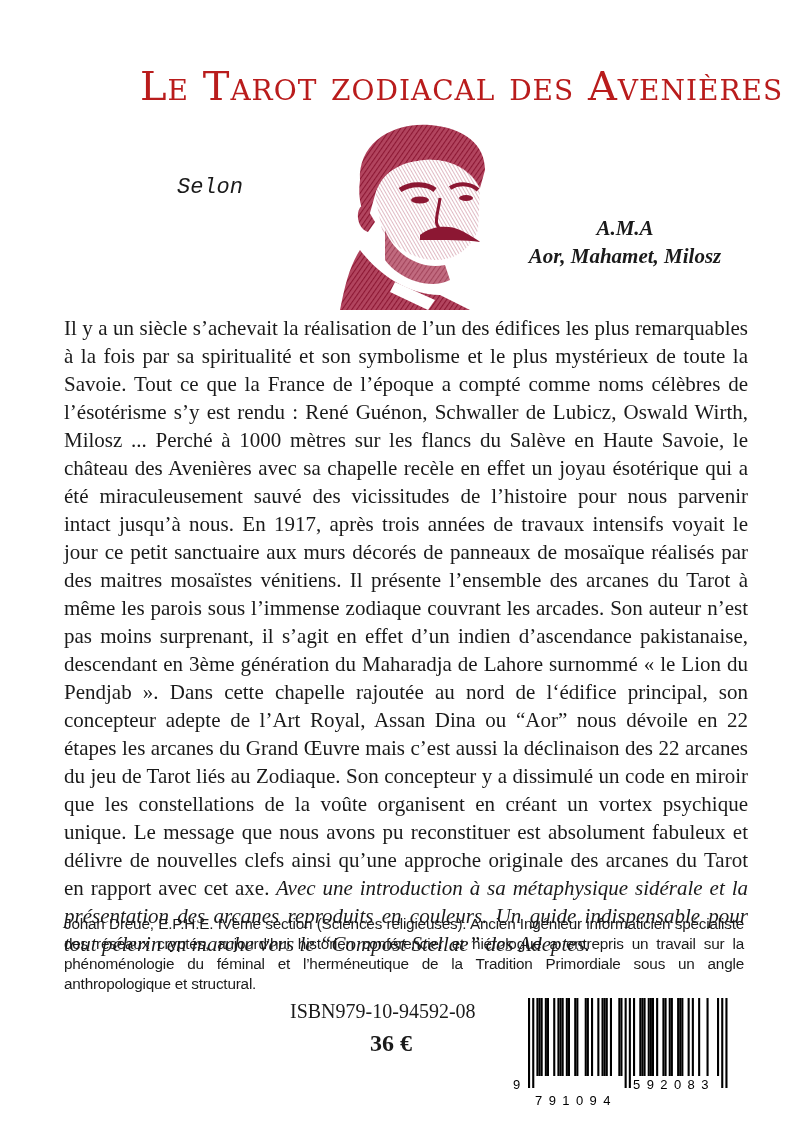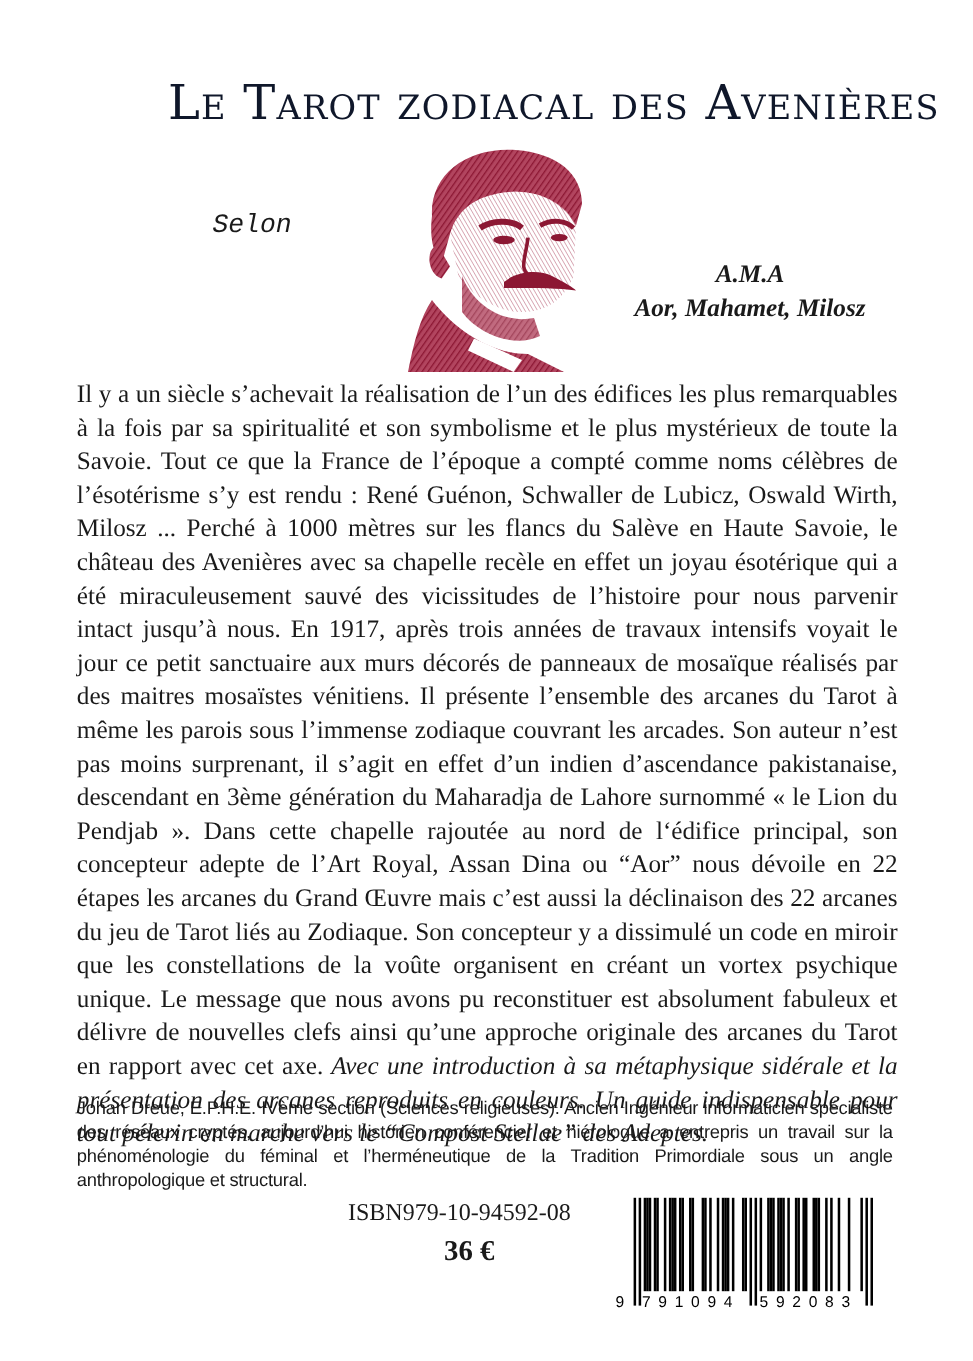--- a/index.html
+++ b/index.html
@@ -1,19 +1,19 @@
 <!DOCTYPE html>
 <html><head>
 <meta charset="utf-8">
 <style>
   html, body { margin: 0; padding: 0; background: #ffffff; }
   body { width: 811px; height: 1134px; position: relative; overflow: hidden; color: #1a1a1a; }
   .title {
     position: absolute; left: 140px; top: 56px; width: 580px; text-align: center;
-    font-family: "DejaVu Serif", serif; font-size: 40px; letter-spacing: 1px; color: #0f172a;
+    font-family: "DejaVu Serif", serif; font-size: 40px; letter-spacing: 1px; color: #b91c1c;
     font-variant: small-caps; line-height: 60px; white-space: nowrap;
   }
   .selon {
     position: absolute; left: 110px; top: 174px; width: 200px; text-align: center;
     font-family: Liberation Mono, monospace; font-style: italic; font-size: 22px; line-height: 28px;
   }
   .ama {
     position: absolute; left: 505px; top: 214px; width: 240px; text-align: center;
     font-family: "Liberation Serif", serif; font-style: italic; font-size: 21px; line-height: 28px; font-weight: bold;
   }
@@ -149,14 +149,14 @@
     <rect x="167.3" y="0" width="2.1" height="78" fill="#000"></rect>
     <rect x="173.6" y="0" width="2.1" height="78" fill="#000"></rect>
     <rect x="177.8" y="0" width="2.1" height="78" fill="#000"></rect>
     <rect x="184.1" y="0" width="2.1" height="78" fill="#000"></rect>
     <rect x="192.5" y="0" width="2.1" height="78" fill="#000"></rect>
     <rect x="203" y="0" width="2.1" height="78" fill="#000"></rect>
     <rect x="207.20000000000002" y="0" width="2.1" height="90" fill="#000"></rect>
     <rect x="211.4" y="0" width="2.1" height="90" fill="#000"></rect>
   </svg>
 <div class="barcode-digits" style="left:513px;">9</div>
-<div class="barcode-digits" style="left:535px;">791094</div>
+<div class="barcode-digits" style="left:535px;margin-top:16px;">791094</div>
 <div class="barcode-digits" style="left:633px;text-align:right;">592083</div>
 
 </body></html>

